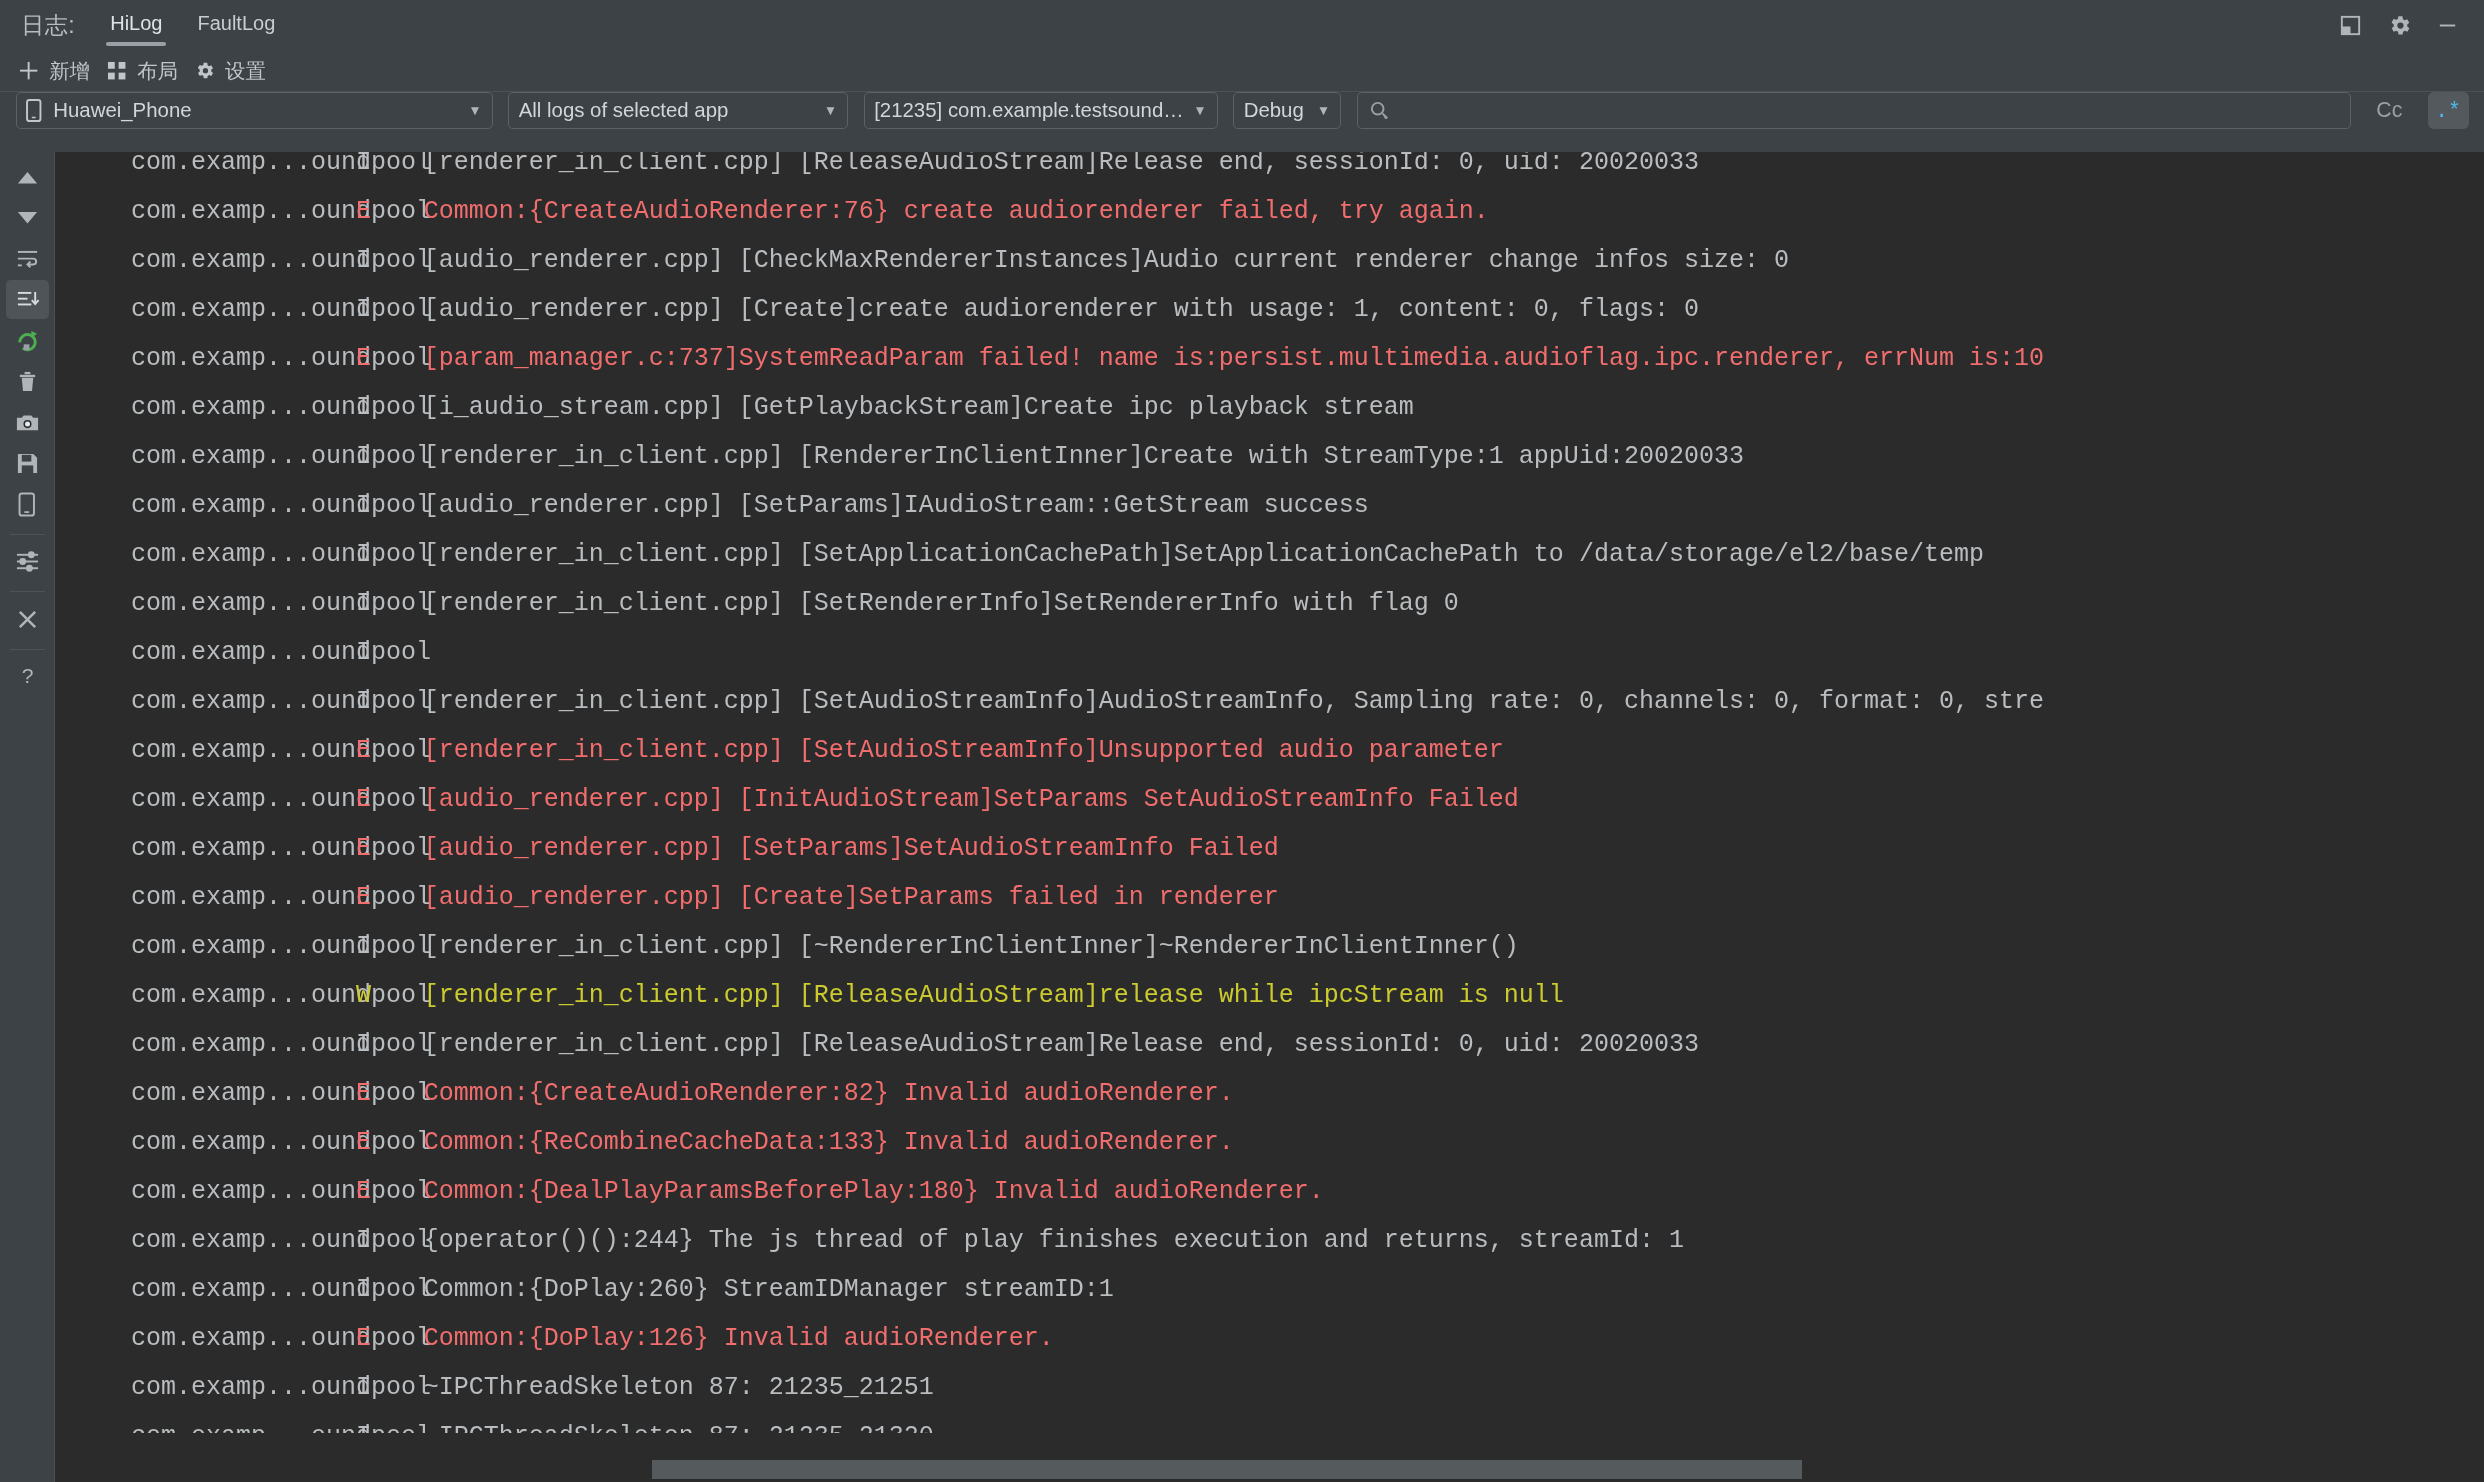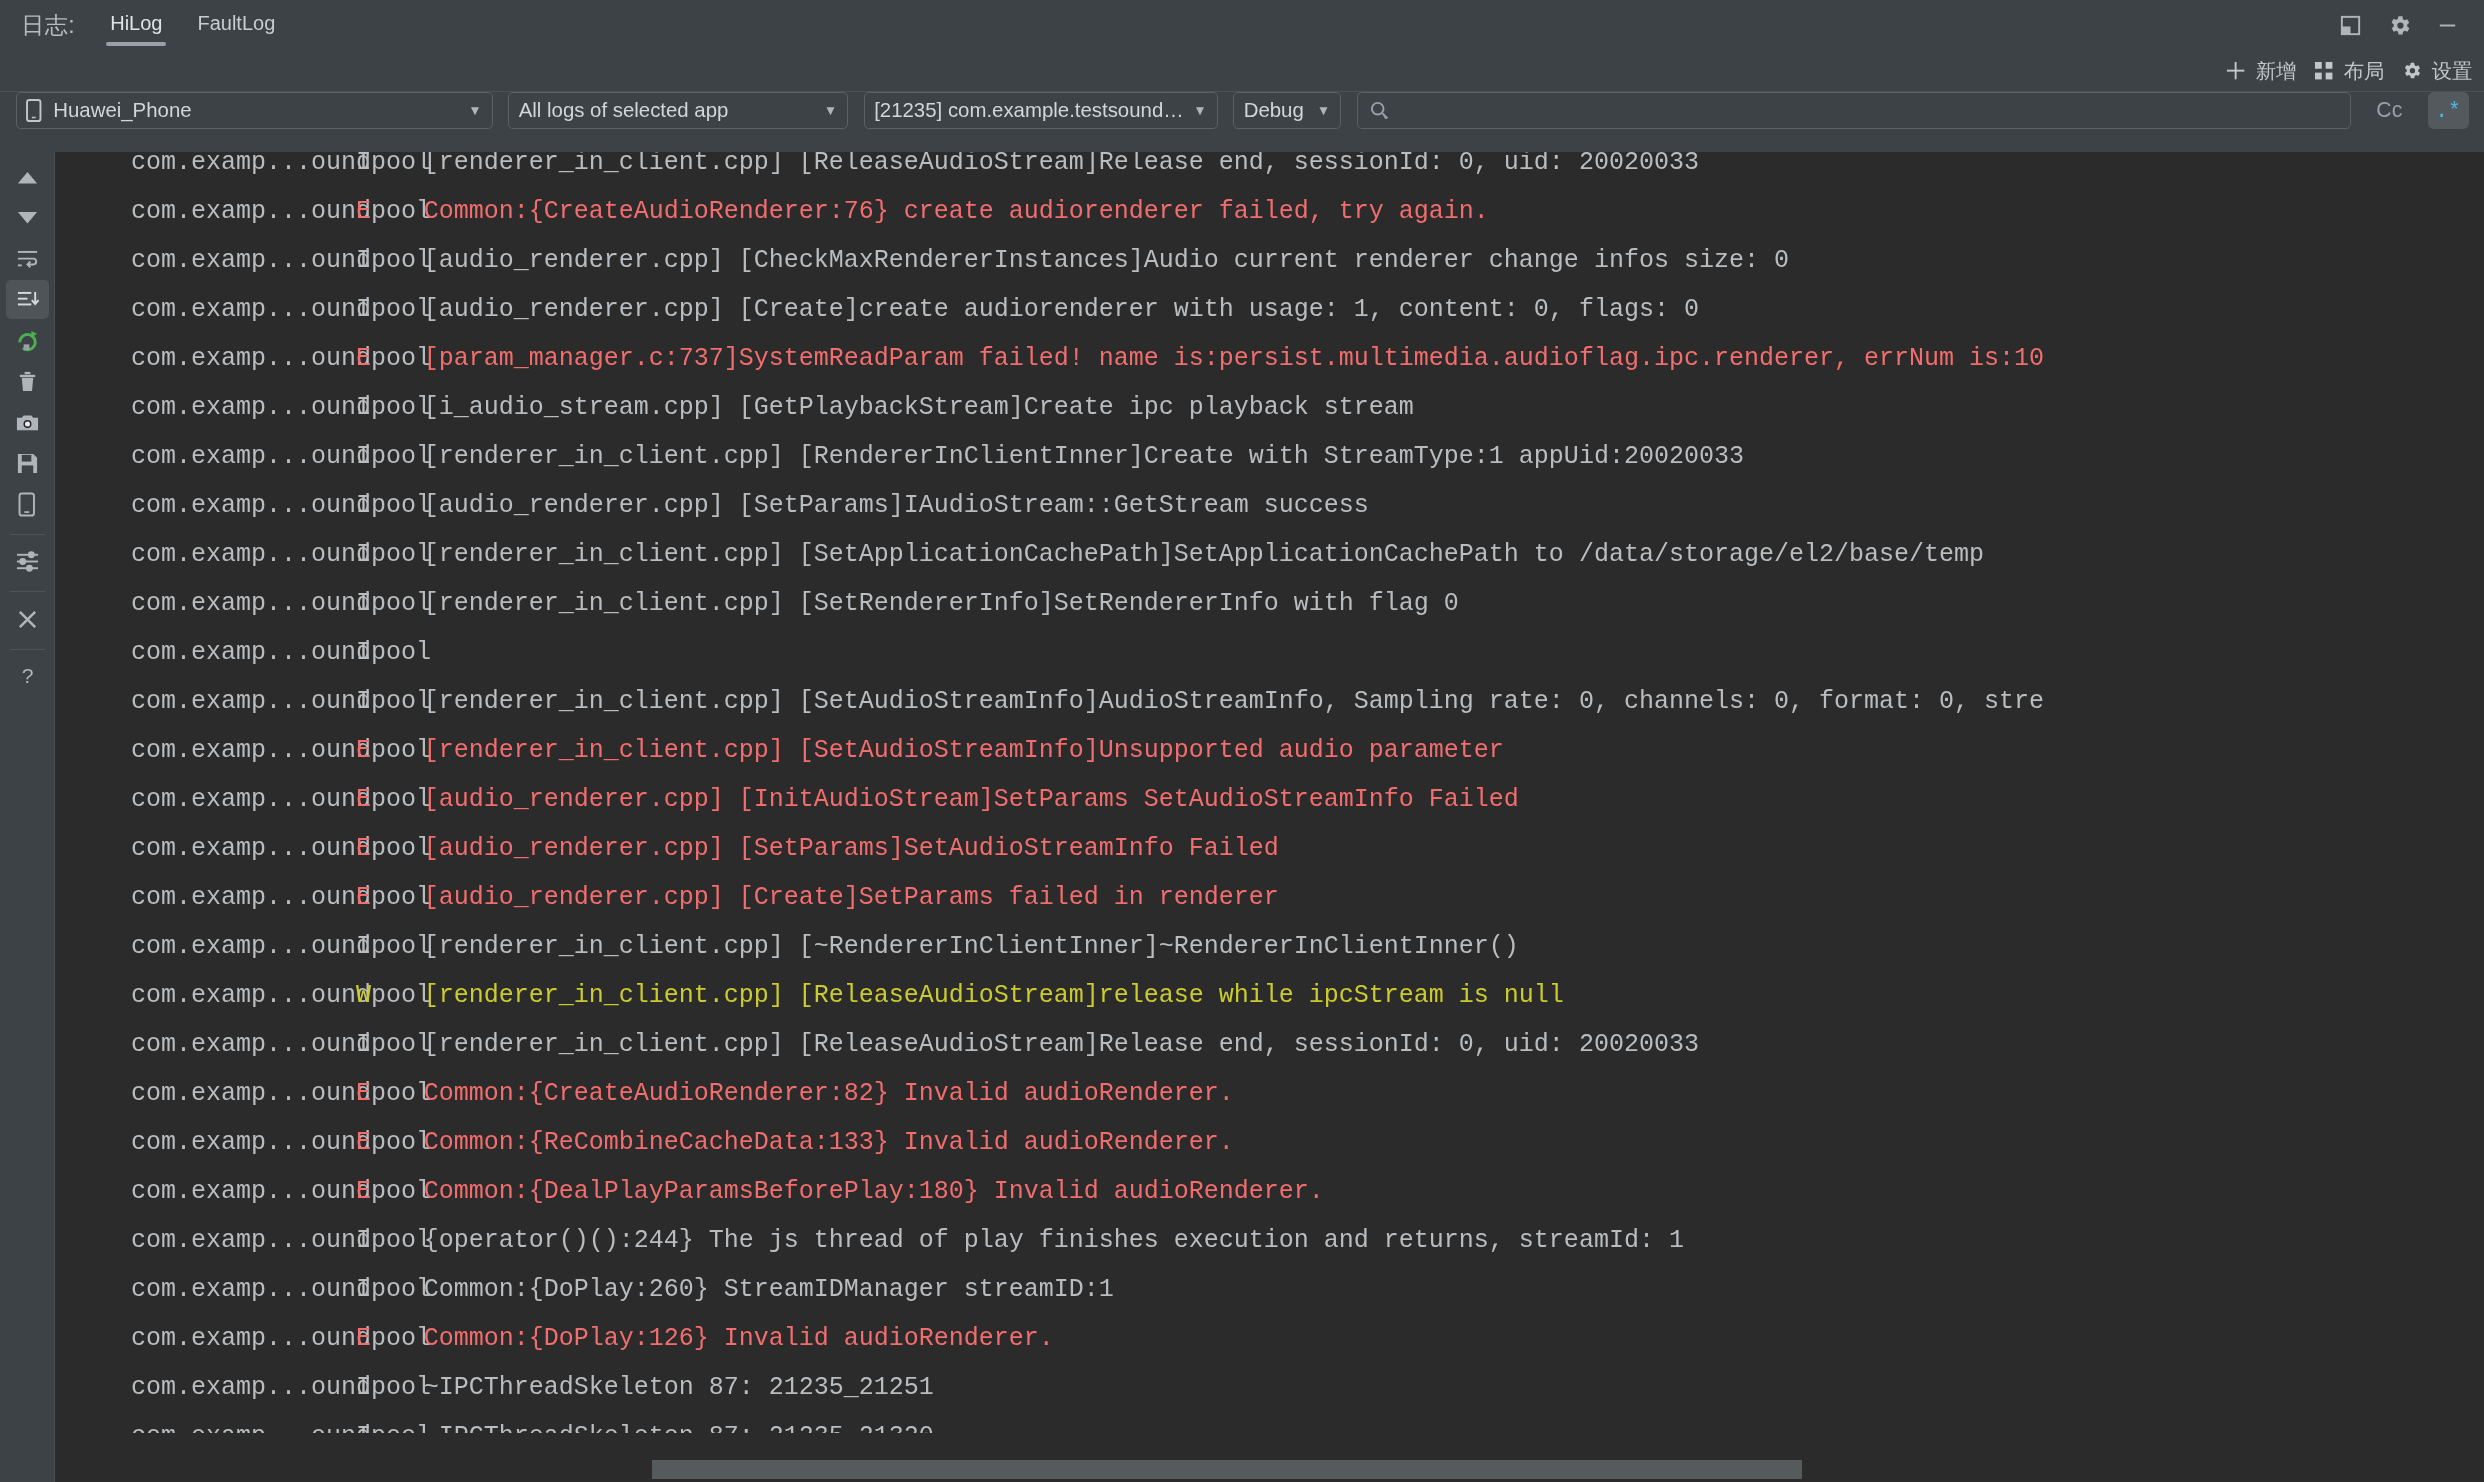--- a/index.html
+++ b/index.html
@@ -16,21 +16,21 @@
   .titlebar{height:50px;display:flex;align-items:center;padding:0 13.6px 0 21.3px;background:#3c4245;flex:none;}
   .tb-label{font-size:23px;color:#b8bcbf;margin-right:17.5px;letter-spacing:0.5px;}
   .tab{position:relative;font-size:20px;color:#c9cdd0;padding:9.7px 17.5px 12.6px;cursor:default;}
   .tab.active{color:#dfe3e6;}
   .tab.active:after{content:"";position:absolute;left:13.6px;right:13.6px;bottom:1.9px;height:3.9px;background:#9aa0a6;border-radius:1.9px;}
   .tb-spacer{flex:1;}
   .winbtn{width:45px;height:45px;display:flex;align-items:center;justify-content:center;margin-left:3.9px;}
   .winbtn svg{display:block;}
 
   
-  .toolbar{height:41px;display:flex;align-items:center;padding:0 0 0 13.6px;background:#3c4245;flex:none;justify-content:flex-end;}
+  .toolbar{height:41px;display:flex;align-items:center;padding:0 0 0 13.6px;background:#3c4245;flex:none;}
   .tool{display:flex;align-items:center;gap:8.7px;padding:3.9px 11.6px 3.9px 3.9px;font-size:20.4px;color:#c2c6c9;}
   .tool .glyph{width:23px;height:23px;display:flex;align-items:center;justify-content:center;}
   .tb-divider{height:1px;background:#4b5155;}
 
   
   .filterbar{height:60px;display:flex;align-items:flex-start;gap:15.5px;padding:0 15.5px;background:#3c4245;flex:none;}
   .sel{
     height:37px;border:1px solid #5c6165;border-radius:4.9px;background:#3c4245;
     display:flex;align-items:center;padding:0 9.7px;font-size:20.4px;color:#d2d6d9;
     box-sizing:border-box;

